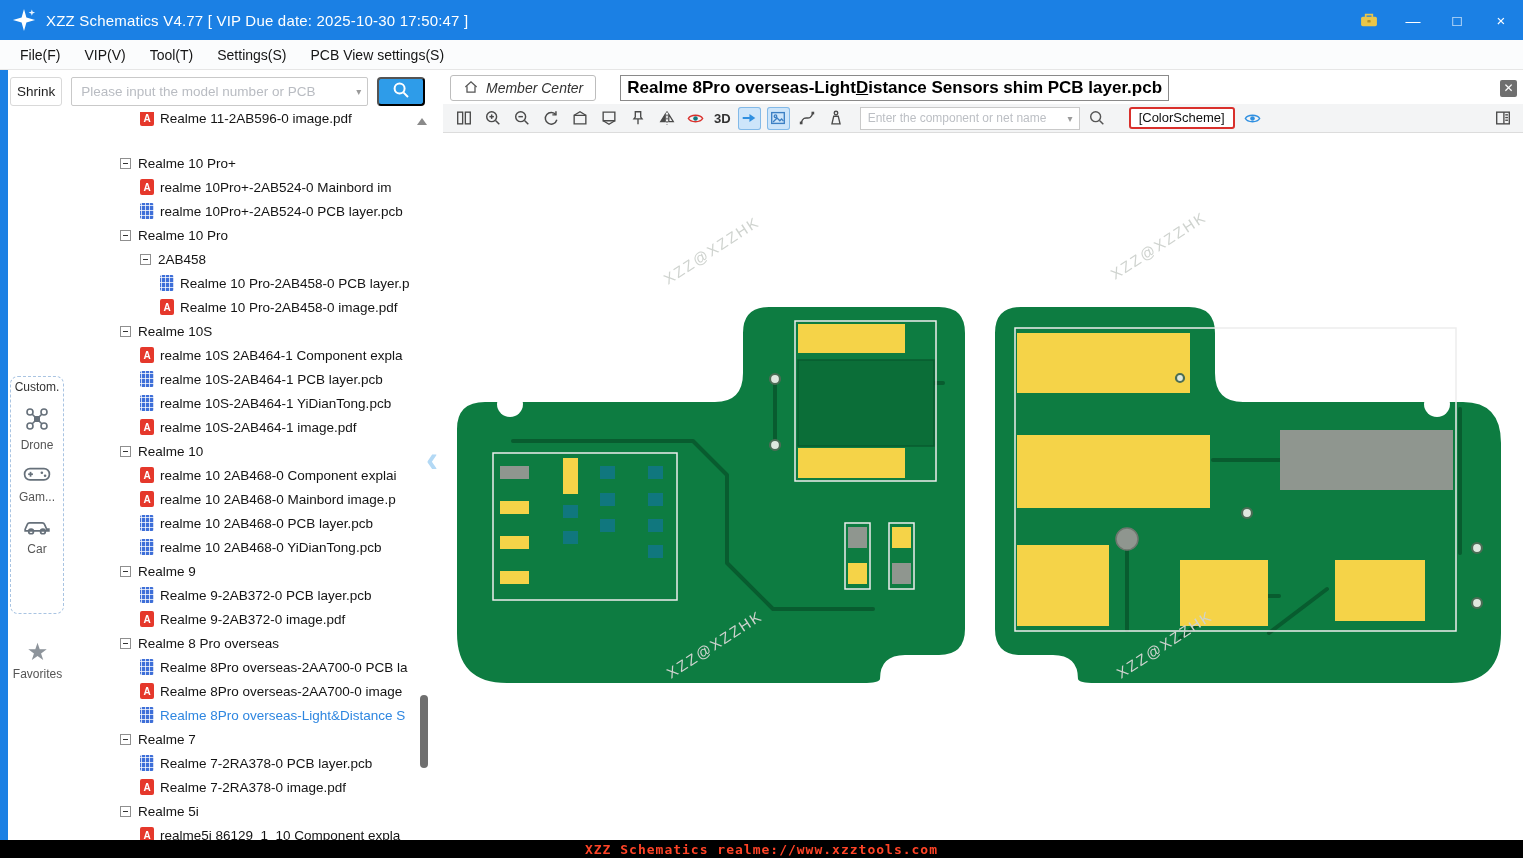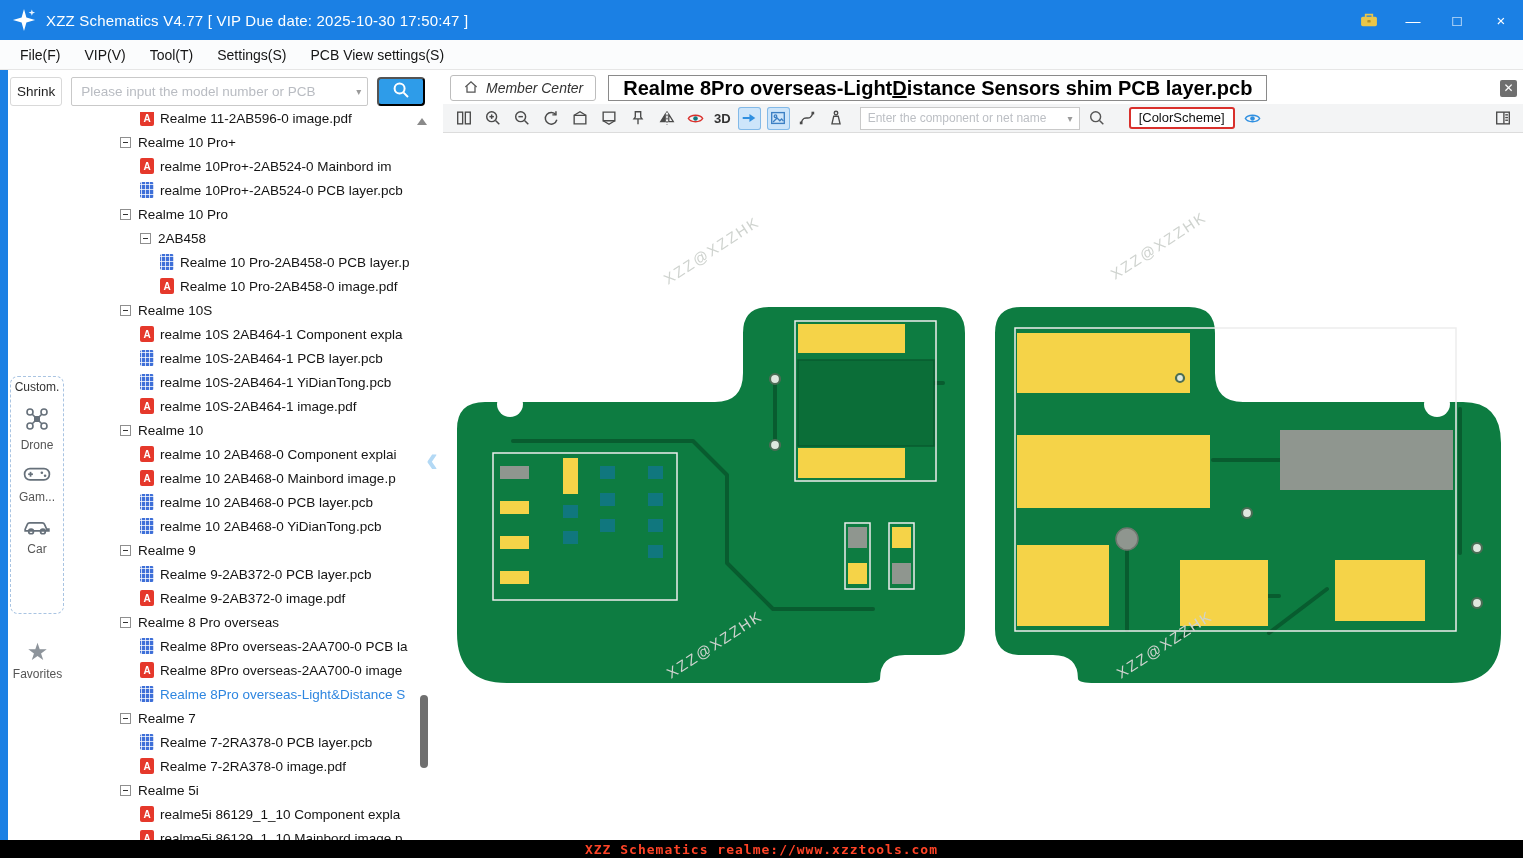--- a/index.html
+++ b/index.html
@@ -57,21 +57,21 @@
   .ficon.pdf{background:#e5382b;color:#fff;display:flex;align-items:center;justify-content:center;}
   .ficon.pdf::before{content:"A";font-size:10px;font-weight:bold;}
   .ficon.pcb{background-color:#3e6fd8;background-image:linear-gradient(rgba(255,255,255,.75) 1px,transparent 1px),linear-gradient(90deg,rgba(255,255,255,.75) 1px,transparent 1px);background-size:4px 5px;background-position:1px 2px;}
   .scroll-up{position:absolute;right:3px;top:6px;width:0;height:0;border-left:5px solid transparent;border-right:5px solid transparent;border-bottom:7px solid #8a8a8a;}
   .scroll-thumb{position:absolute;right:2px;top:583px;width:8px;height:73px;background:#6f6f6f;border-radius:4px;}
 
   
   .workspace{position:absolute;left:443px;top:70px;width:1080px;height:770px;background:#fff;}
   .tab-row{position:absolute;left:7px;right:6px;top:5px;height:26px;display:flex;align-items:center;}
   .member-btn{height:26px;box-sizing:border-box;border:1px solid #bdbdbd;border-radius:3px;background:#fff;display:flex;align-items:center;gap:7px;padding:0 12px;font-size:14px;color:#333;font-style:italic;}
-  .active-tab{height:26px;box-sizing:border-box;border:1px solid #8a8a8a;background:#fff;margin-left:12px;display:flex;align-items:center;padding:0 14px;font-size:20px;font-weight:bold;color:#000;white-space:nowrap;}
+  .active-tab{height:26px;box-sizing:border-box;border:1px solid #8a8a8a;background:#fff;margin-left:24px;display:flex;align-items:center;padding:0 6px;font-size:17px;font-weight:bold;color:#000;white-space:nowrap;}
   .active-tab .u{text-decoration:underline;}
   .close-tab{margin-left:auto;width:17px;height:17px;background:#6f6f6f;border-radius:2px;color:#fff;font-size:12px;display:flex;align-items:center;justify-content:center;}
   .toolbar{position:absolute;left:0;top:34px;width:1080px;height:29px;box-sizing:border-box;background:#f3f4f5;border-bottom:1px solid #dcdcdc;display:flex;align-items:center;padding:0 9px;gap:6px;}
   .tbtn{width:23px;height:23px;border-radius:3px;display:flex;align-items:center;justify-content:center;flex:none;}
   .tbtn.active{background:#cde5fa;box-shadow:0 0 0 1px #82b9e8 inset;}
   .threed{font-size:13px;font-weight:bold;color:#333;padding:0 1px;}
   .comp-search{position:relative;width:220px;height:23px;margin-left:6px;flex:none;}
   .comp-search input{width:100%;height:100%;box-sizing:border-box;border:1px solid #c9c9c9;background:#fff;padding:0 20px 0 7px;font-size:12px;color:#333;font-family:inherit;}
   .comp-search input::placeholder{color:#bcbfc4;}
   .comp-search .combo-caret{top:6px;}
@@ -182,21 +182,21 @@
     <span class="lab" style="font-size:12px;color:#555;">Favorites</span>
   </div>
 </div>
 
 <div class="tree-panel">
   <div class="tree-inner" id="tree-inner">
       <div class="tree-row" style="padding-left: 73px;">
         <span class="ficon pdf"></span>
         <span class="tlabel">Realme 11-2AB596-0 image.pdf</span>
       </div>
-      <div class="tree-row" style="padding-left: 53px;">
+      <div class="tree-row" style="padding-left: 53px; margin-top: 21px;">
         <span class="expander"></span>
         <span class="tlabel">Realme 10 Pro+</span>
       </div>
       <div class="tree-row" style="padding-left: 73px;">
         <span class="ficon pdf"></span>
         <span class="tlabel">realme 10Pro+-2AB524-0 Mainbord im</span>
       </div>
       <div class="tree-row" style="padding-left: 73px;">
         <span class="ficon pcb"></span>
         <span class="tlabel">realme 10Pro+-2AB524-0 PCB layer.pcb</span>

